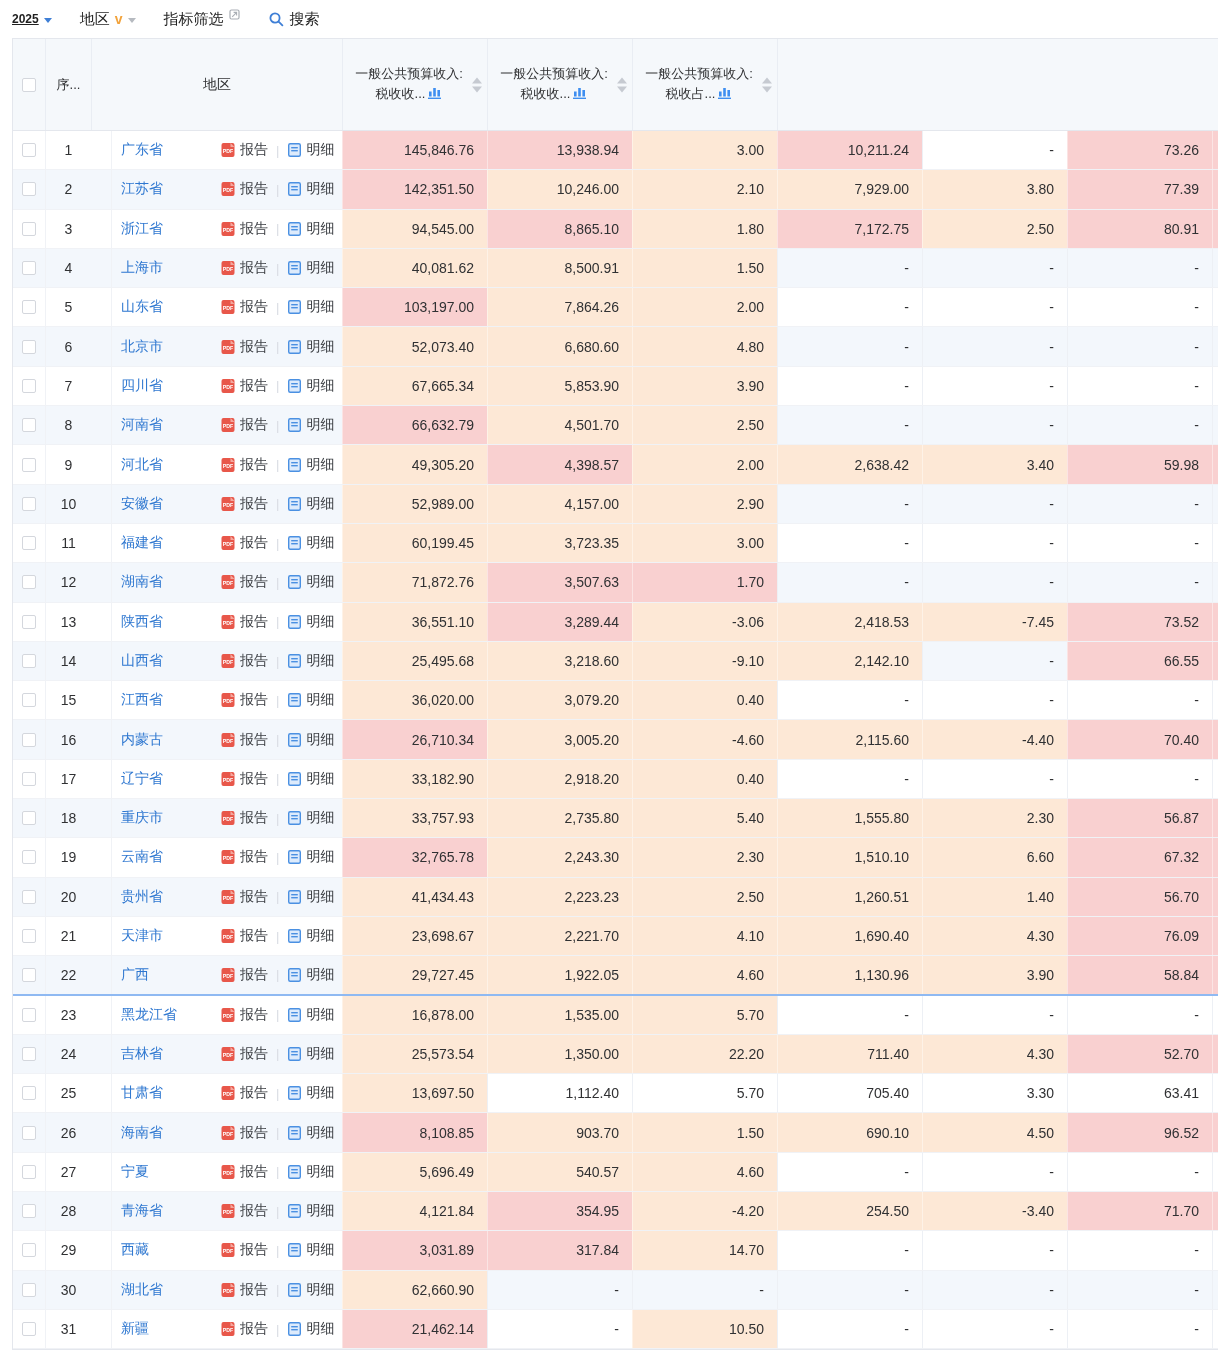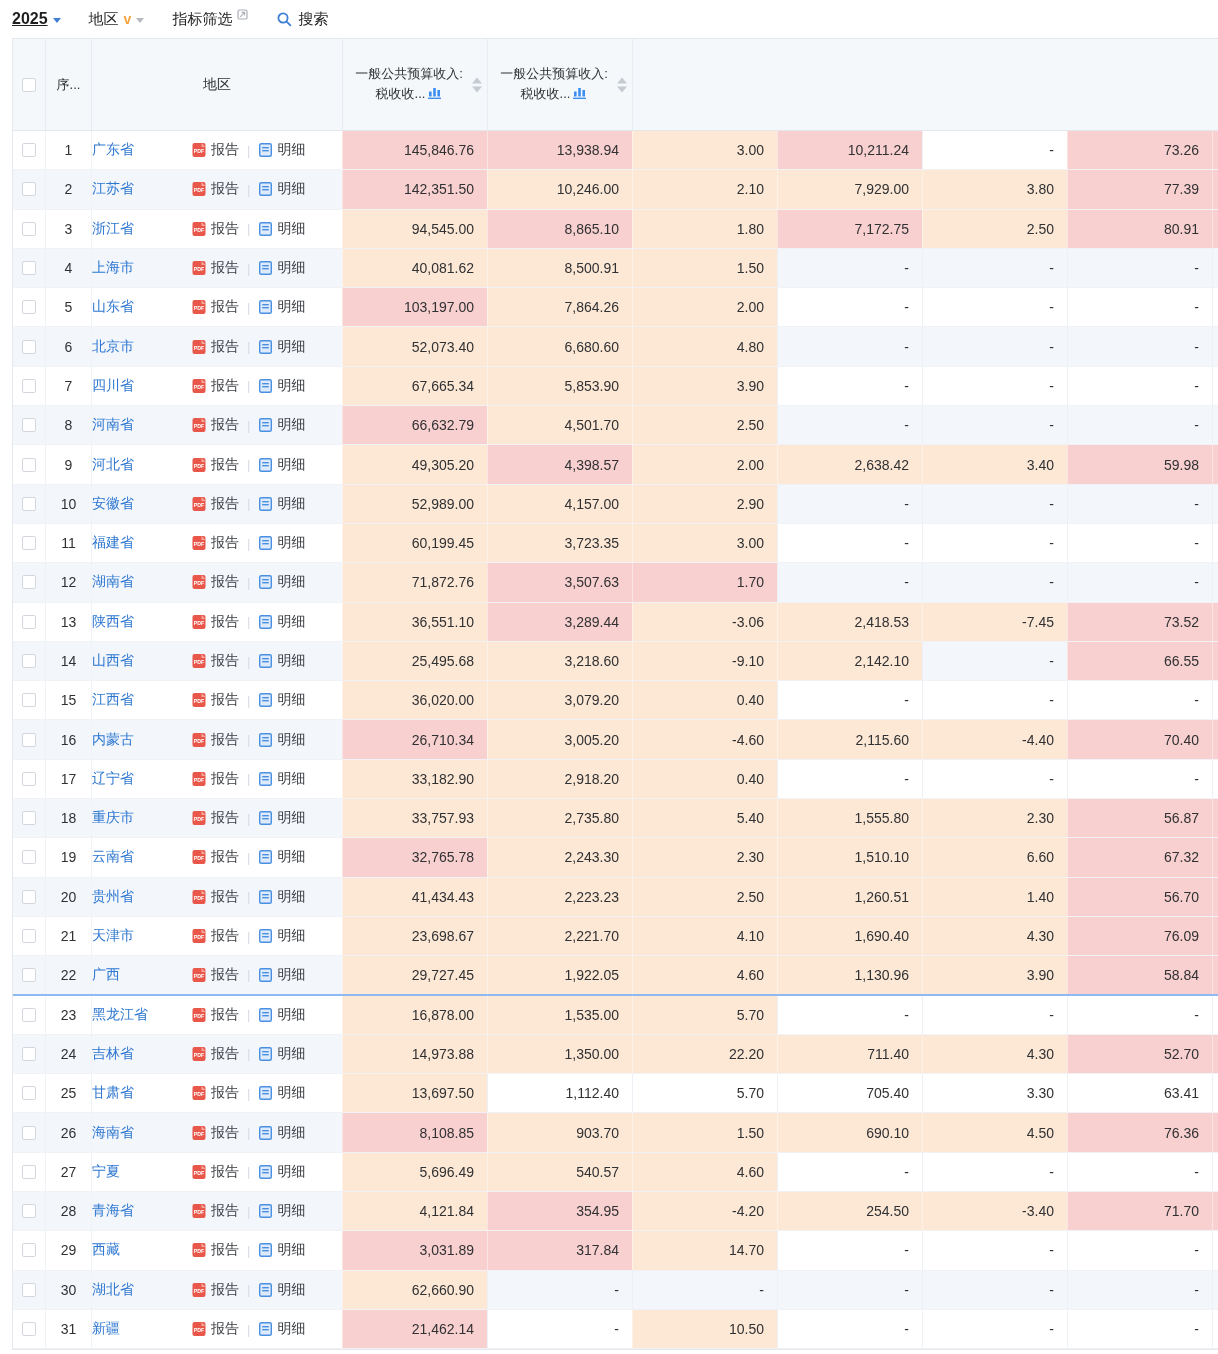--- a/index.html
+++ b/index.html
@@ -1,21 +1,21 @@
 <!DOCTYPE html>
 <html><head>
 <meta charset="utf-8">
 <style>
   *{box-sizing:border-box;margin:0;padding:0;}
   html,body{width:1218px;height:1354px;overflow:hidden;background:#fff;
     font-family:"Liberation Sans","DejaVu Sans",sans-serif;color:#303133;}
   
   .toolbar{height:38px;display:flex;align-items:center;padding-left:12px;gap:28px;}
   .tb-item{display:flex;align-items:center;gap:5px;font-size:15px;color:#1f1f1f;cursor:pointer;}
-  .tb-year{font-weight:700;font-size:16px;text-decoration:underline;}
+  .tb-year{font-weight:700;font-size:12px;text-decoration:underline;}
   .caret{width:0;height:0;border-left:4px solid transparent;border-right:4px solid transparent;border-top:5px solid #3f7fd6;margin-top:2px;}
   .caret.gray{border-top-color:#b6bac0;border-left-width:4px;border-right-width:4px;}
   .v-badge{color:#f2a33c;font-weight:700;font-size:14px;}
   .sup-icon{transform:translateY(-5px);}
   
   .table{margin-left:12px;width:1206px;border:1px solid #e4e7ed;border-right:none;}
   .grid{display:grid;grid-template-columns:32px 46px 251px repeat(6,145px) 7px;}
   .thead{height:92px;background:#f5f8fb;border-bottom:1px solid #e4e7ed;}
   .hcell{display:flex;align-items:center;justify-content:center;border-left:1px solid #e9edf3;}
   .hcell:first-child{border-left:none;}
@@ -27,21 +27,21 @@
   .sort .up{width:0;height:0;border-left:5px solid transparent;border-right:5px solid transparent;border-bottom:6px solid #c6cad1;}
   .sort .down{width:0;height:0;border-left:5px solid transparent;border-right:5px solid transparent;border-top:6px solid #c6cad1;}
   .sort.desc .down{border-top-color:#2e77d0;}
   .cb{width:14px;height:14px;border:1px solid #d4d7dd;border-radius:2px;background:#fff;display:inline-block;cursor:pointer;}
   
   .trow{height:39.3px;border-bottom:1px solid #f0f2f6;}
   .trow.alt{background:#f3f7fc;}
   .trow.divide{border-bottom:2px solid #8fb9f2;}
   .ccell{display:flex;align-items:center;justify-content:center;}
   .cell-no{display:flex;align-items:center;justify-content:center;font-size:14px;border-left:1px solid #f0f2f6;}
-  .cell-region{display:flex;align-items:center;padding-left:0;font-size:14px;border-left:1px solid #f0f2f6;}
+  .cell-region{display:flex;align-items:center;padding-left:9px;font-size:14px;border-left:1px solid #f0f2f6;margin-left:20px;}
   .rname{width:99px;color:#2e77d0;cursor:pointer;flex:none;}
   .rlink{display:flex;align-items:center;gap:4px;color:#3d4045;cursor:pointer;}
   .vdiv{color:#d8dce2;margin:0 8px;font-size:13px;}
   .cell-val{display:flex;align-items:center;justify-content:flex-end;padding-right:13px;font-size:14px;border-left:1px solid #edf0f5;}
   .sliver{border-left:1px solid #edf0f5;}
   .heat-pink{background:#f9d0d0;border-left-color:#fbe4e4;}
   .heat-peach{background:#fde8d6;border-left-color:#fef2e7;}
 </style>
 </head>
 <body>
@@ -106,20 +106,32 @@
               <rect x="1" y="5.5" width="2.6" height="5"></rect>
               <rect x="5.2" y="2" width="2.6" height="8.5"></rect>
               <rect x="9.4" y="4" width="2.6" height="6.5"></rect>
               <rect x="0" y="11.6" width="13" height="1.4"></rect>
             </svg></span></div>
       <span class="sort">
           <i class="up"></i>
           <i class="down"></i>
         </span>
     </div>
+    <div class="hcell hcol">
+      <div class="hlabel-wrap"><span class="hlabel">一般公共预算收入:税收占...</span><span class="hicon"><svg width="14" height="13" viewBox="0 0 14 13" fill="#3e8ef0">
+              <rect x="1" y="5.5" width="2.6" height="5"></rect>
+              <rect x="5.2" y="2" width="2.6" height="8.5"></rect>
+              <rect x="9.4" y="4" width="2.6" height="6.5"></rect>
+              <rect x="0" y="11.6" width="13" height="1.4"></rect>
+            </svg></span></div>
+      <span class="sort">
+          <i class="up"></i>
+          <i class="down"></i>
+        </span>
+    </div>
     <div class="hcell"></div>
   </div>
 
   <div>
       <div class="grid trow">
     <div class="ccell">
       <span class="cb"></span>
     </div>
     <div class="cell-no">1</div>
     <div class="cell-region">
@@ -990,21 +1002,21 @@
         <span style="display:flex;">
               <svg width="15" height="16" viewBox="0 0 15 16">
                 <rect x="1.7" y="1.7" width="11.6" height="12.6" rx="1.5" fill="#ddebfc" stroke="#4a90e2" stroke-width="1.4"></rect>
                 <rect x="4.2" y="5" width="6.6" height="1.4" fill="#4a90e2"></rect>
                 <rect x="4.2" y="8" width="6.6" height="1.4" fill="#4a90e2"></rect>
               </svg>
             </span>
         <span class="dtl-label">明细</span>
       </span>
     </div>
-    <div class="cell-val heat-peach">14,973.88</div>
+    <div class="cell-val heat-peach">25,573.54</div>
     <div class="cell-val heat-peach">1,350.00</div>
     <div class="cell-val heat-peach">22.20</div>
     <div class="cell-val heat-peach">711.40</div>
     <div class="cell-val heat-peach">4.30</div>
     <div class="cell-val heat-pink">52.70</div>
     <div class="sliver heat-pink"></div>
   </div>
       <div class="grid trow">
     <div class="ccell">
       <span class="cb"></span>
@@ -1069,21 +1081,21 @@
               </svg>
             </span>
         <span class="dtl-label">明细</span>
       </span>
     </div>
     <div class="cell-val heat-pink">8,108.85</div>
     <div class="cell-val heat-peach">903.70</div>
     <div class="cell-val heat-peach">1.50</div>
     <div class="cell-val heat-peach">690.10</div>
     <div class="cell-val heat-peach">4.50</div>
-    <div class="cell-val heat-pink">76.36</div>
+    <div class="cell-val heat-pink">96.52</div>
     <div class="sliver heat-pink"></div>
   </div>
       <div class="grid trow">
     <div class="ccell">
       <span class="cb"></span>
     </div>
     <div class="cell-no">27</div>
     <div class="cell-region">
       <span class="rname">宁夏</span>
       <span class="rlink">

